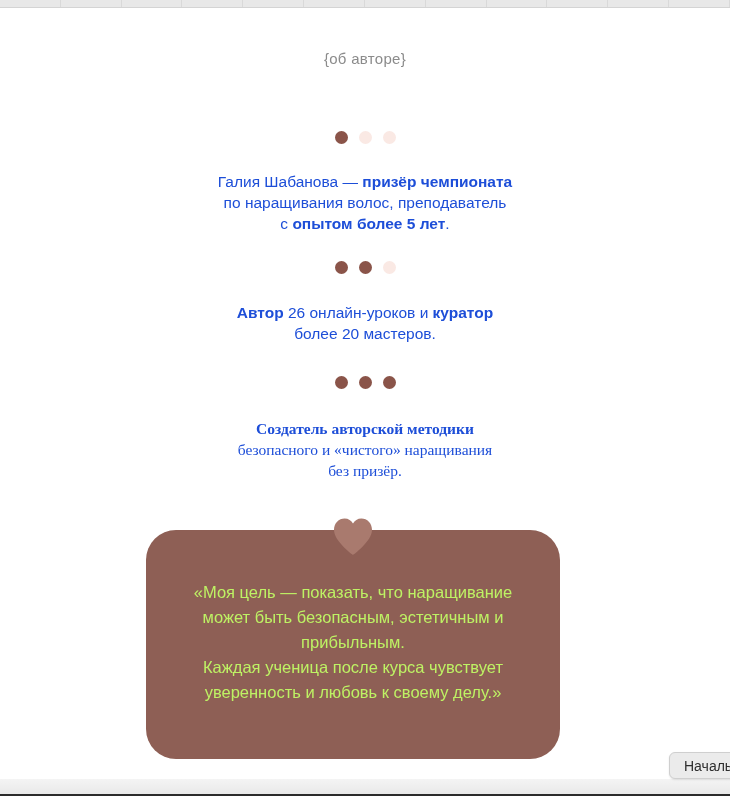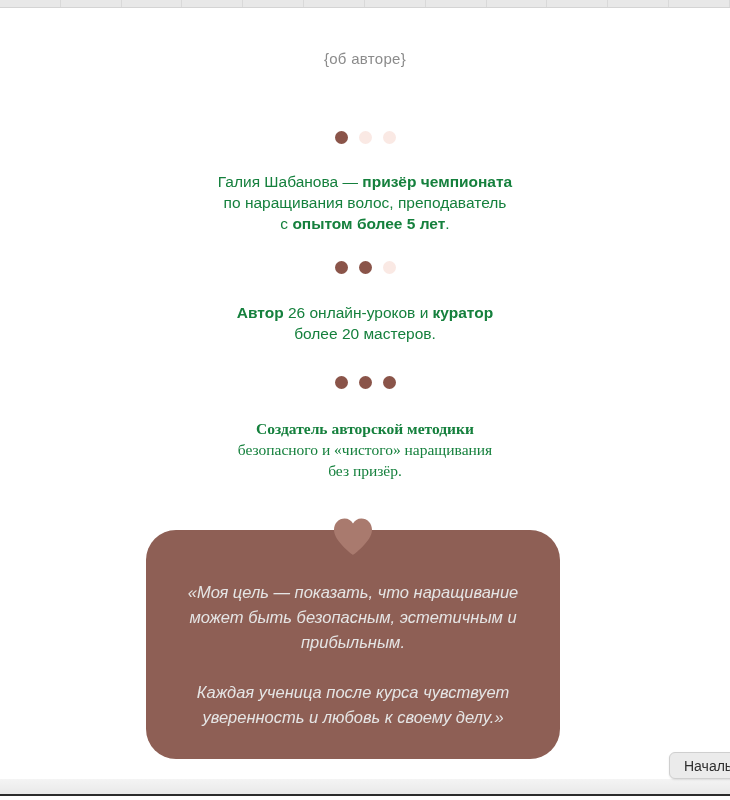--- a/index.html
+++ b/index.html
@@ -98,21 +98,21 @@
 
   .dots-1 { top: 122px; }
   .dots-2 { top: 252px; }
   .dots-3 { top: 367px; }
 
   .block {
     position: absolute;
     width: 730px;
     left: 0;
     text-align: center;
-    color: #15803d;
+    color: #1d4ed8;
     font-size: 15.5px;
     line-height: 21px;
   }
   .block b { font-weight: bold; }
 
   .block-1 { top: 162px; }
   .block-2 { top: 293px; }
   .block-3 { top: 409px; font-family: Liberation Serif, serif; }
 
   
@@ -138,28 +138,27 @@
     top: 13px;
     width: 414px;
     height: 229px;
     background: #8e5f55;
     border-radius: 30px;
     box-sizing: border-box;
     padding: 50px 34px 20px 34px;
     z-index: 1;
   }
   .quote-text {
-    color: #e5e5e5;
-    font-style: italic;
+    color: #bef264;
     font-size: 16.5px;
     line-height: 25px;
     text-align: center;
     margin: 0;
   }
-  .quote-text + .quote-text { margin-top: 25px; }
+  .quote-text + .quote-text { }
 </style>
 </head>
 <body>
 
 <div class="top-strip">
   <div class="seg"></div>
   <div class="seg"></div>
   <div class="seg"></div>
   <div class="seg"></div>
   <div class="seg"></div>

